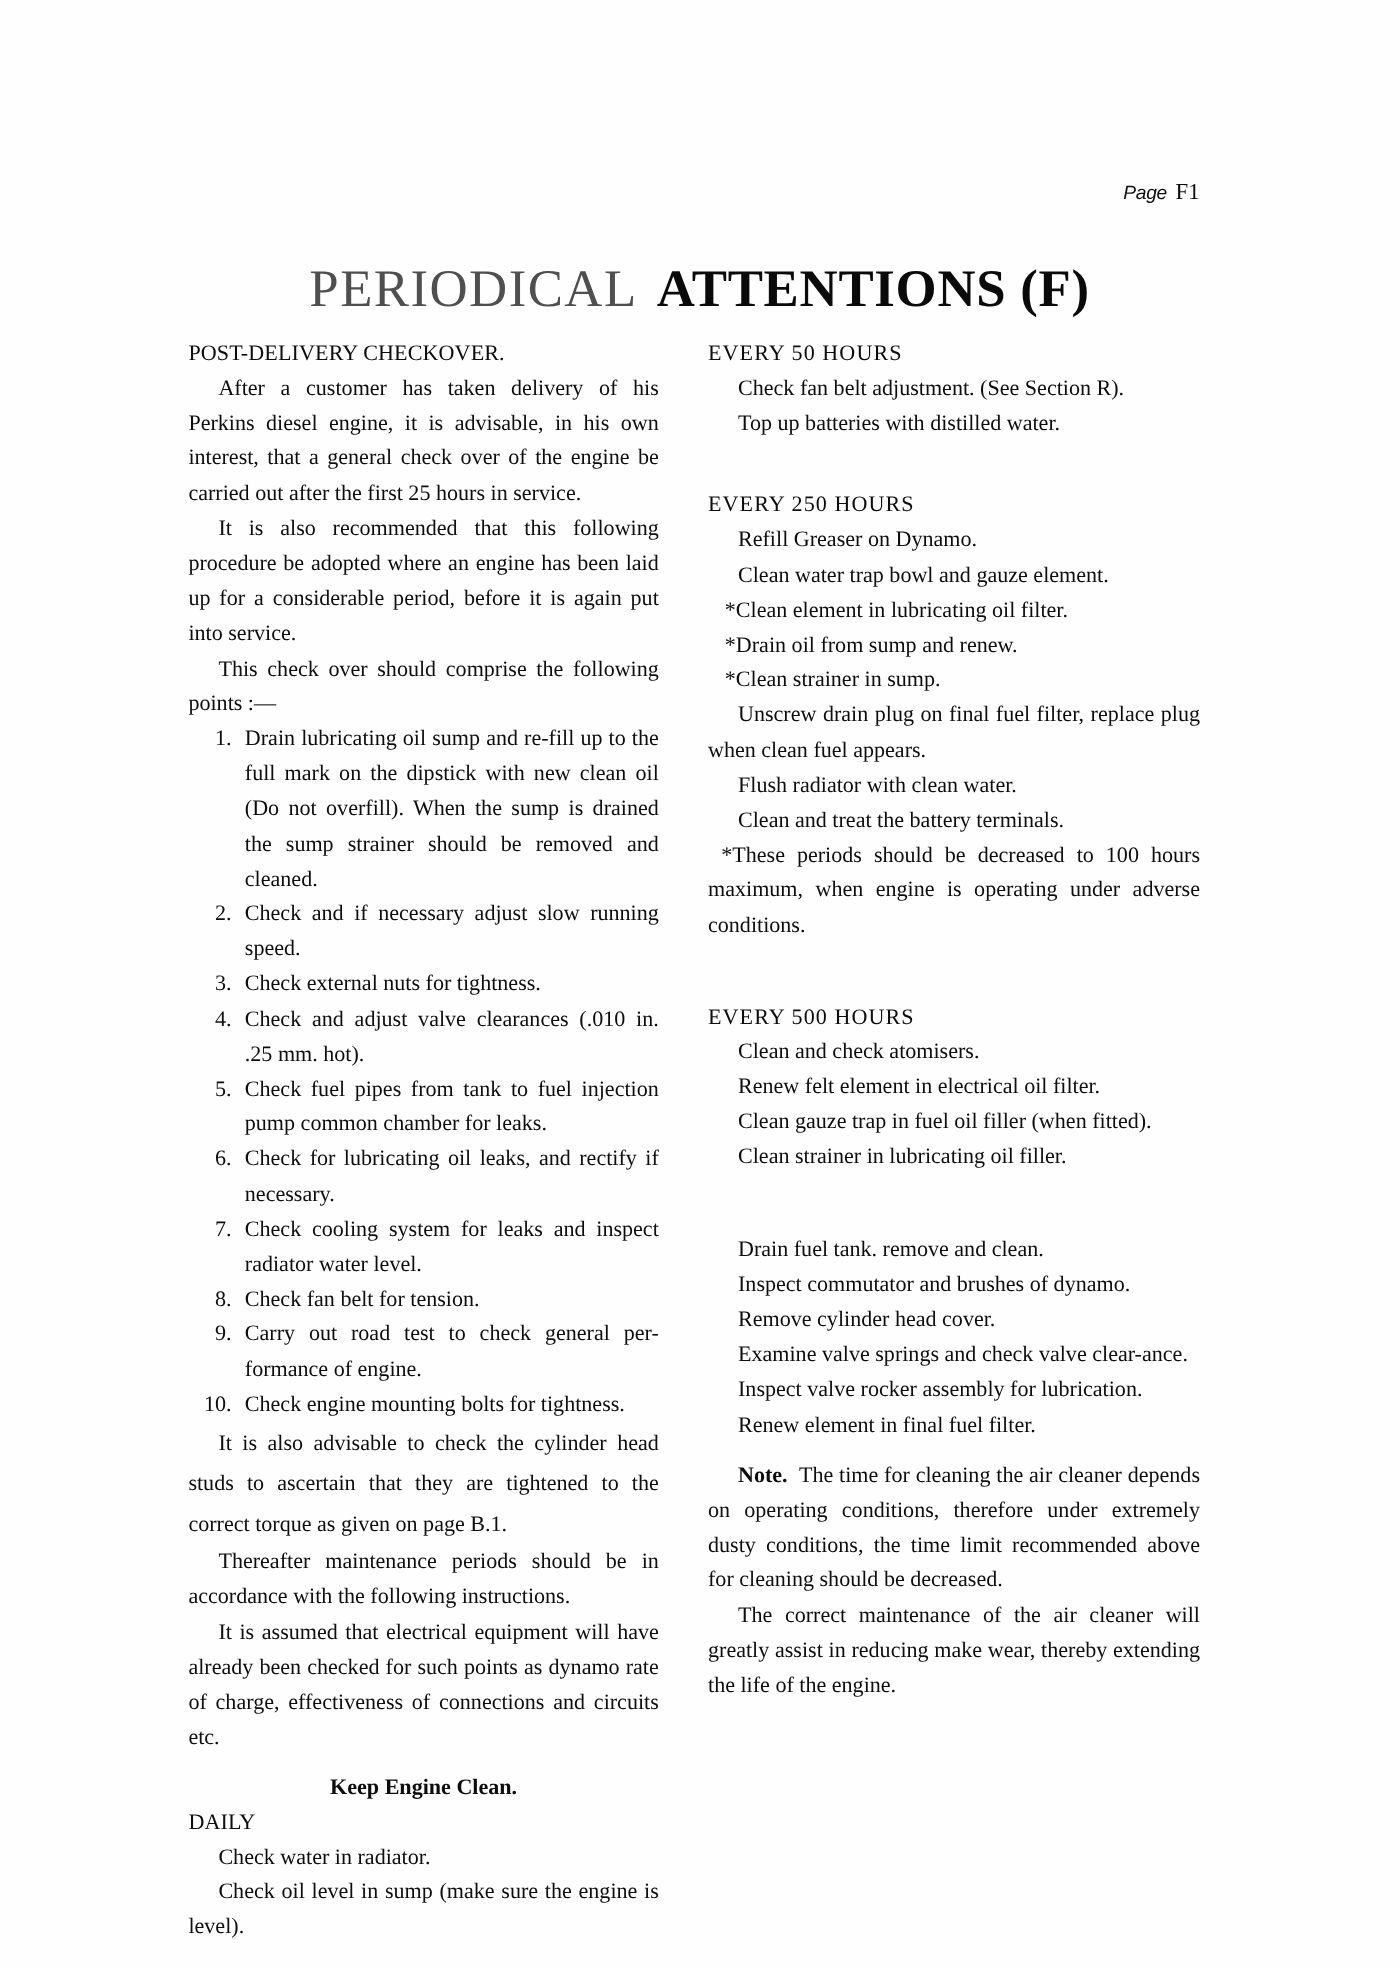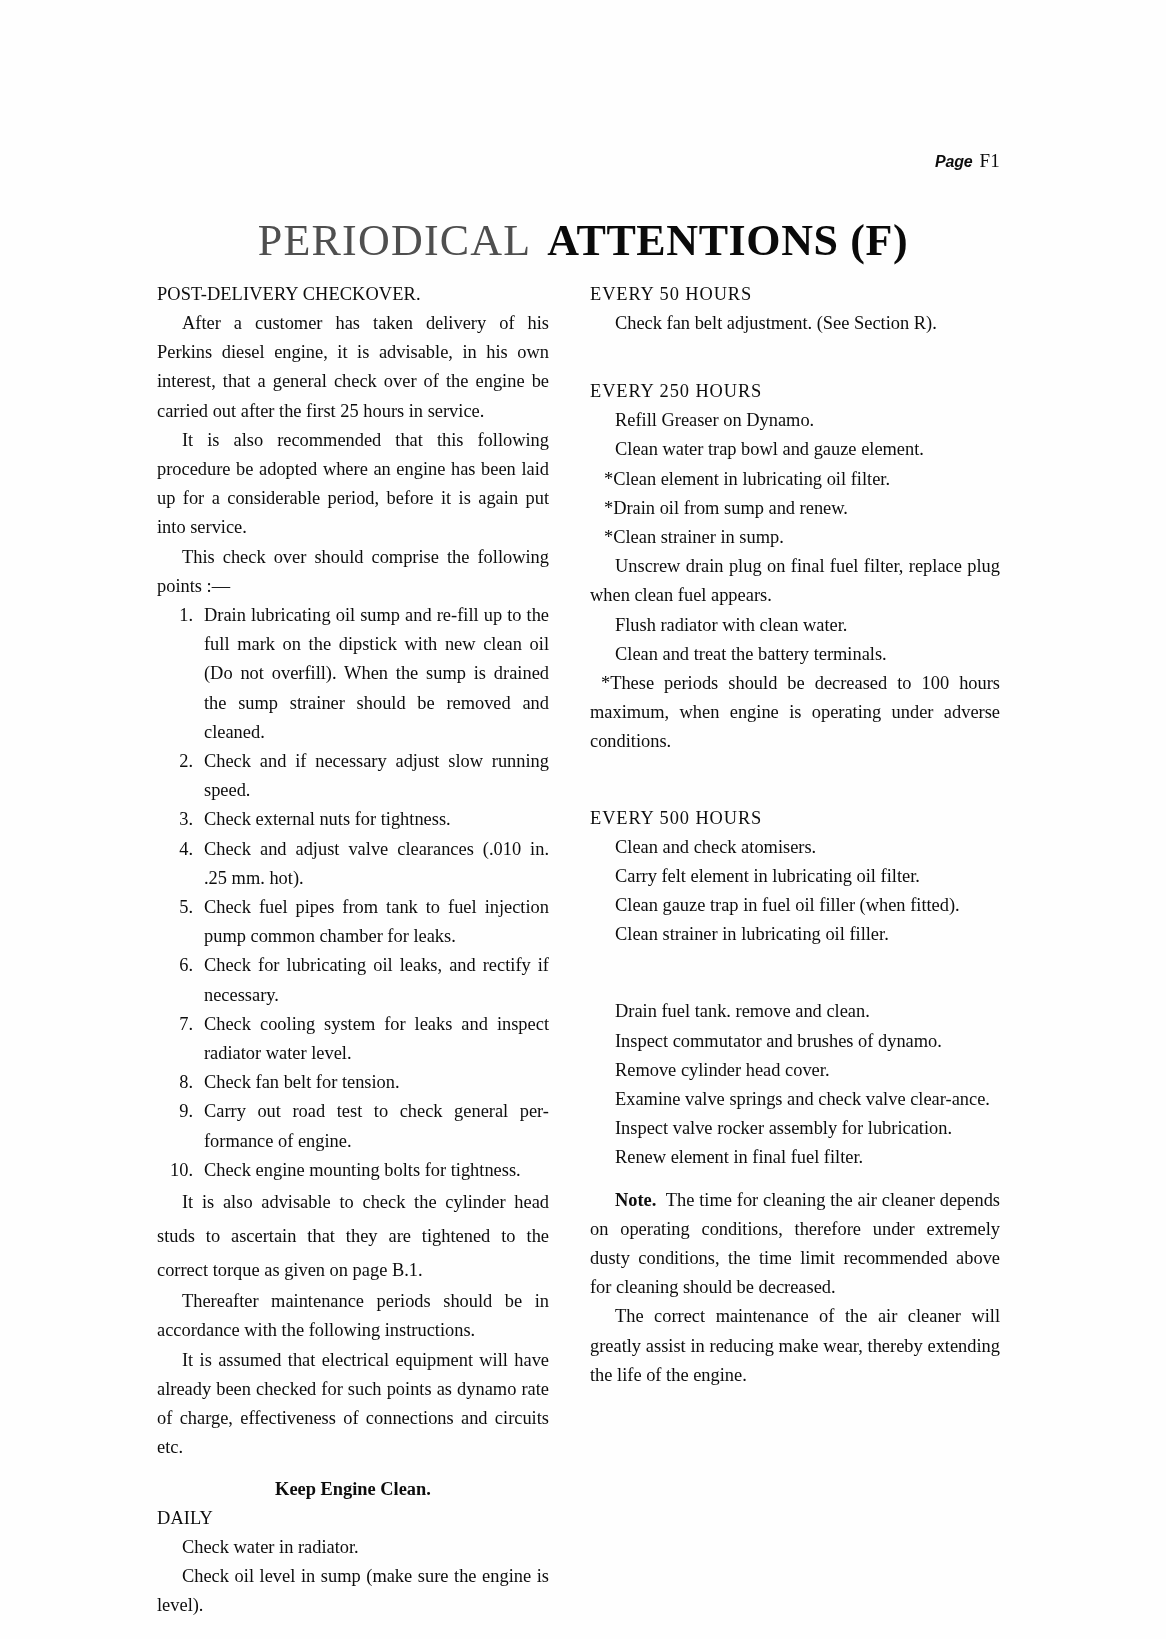--- a/index.html
+++ b/index.html
@@ -25,21 +25,21 @@
     position: absolute;
     top: 150px;
     right: 166px;
     font-size: 17px;
     letter-spacing: 0.2px;
     white-space: nowrap;
   }
   .running-head .rh-word {
     font-family: "Liberation Sans", "DejaVu Sans", sans-serif;
     font-style: italic;
-    font-weight: bold;
+    font-weight: normal;
     font-size: 16px;
     letter-spacing: -0.2px;
   }
   .running-head .rh-num {
     font-family: "Liberation Serif", "DejaVu Serif", serif;
     font-weight: normal;
     font-size: 19px;
     margin-left: 7px;
   }
 
@@ -218,20 +218,21 @@
       <li>Check water in radiator.</li>
       <li>Check oil level in sump (make sure the engine is level).</li>
     </ul>
   </div>
 
   <div class="col col-right">
 
     <h2 class="sec-head spaced">EVERY 50 HOURS</h2>
     <ul class="svc-list">
       <li>Check fan belt adjustment. (See Section R).</li>
+      <li>Top up batteries with distilled water.</li>
     </ul>
 
     <div class="gap-lg"></div>
 
     <h2 class="sec-head spaced">EVERY 250 HOURS</h2>
     <ul class="svc-list">
       <li>Refill Greaser on Dynamo.</li>
       <li>Clean water trap bowl and gauze element.</li>
       <li class="star">*Clean element in lubricating oil filter.</li>
       <li class="star">*Drain oil from sump and renew.</li>
@@ -240,21 +241,21 @@
       <li>Flush radiator with clean water.</li>
       <li>Clean and treat the battery terminals.</li>
     </ul>
     <p class="para" style="text-indent:11px;">*These periods should be decreased to 100 hours maximum, when engine is operating under adverse conditions.</p>
 
     <div class="gap-xl"></div>
 
     <h2 class="sec-head spaced">EVERY 500 HOURS</h2>
     <ul class="svc-list">
       <li>Clean and check atomisers.</li>
-      <li>Carry felt element in lubricating oil filter.</li>
+      <li>Renew felt element in electrical oil filter.</li>
       <li>Clean gauze trap in fuel oil filler (when fitted).</li>
       <li>Clean strainer in lubricating oil filler.</li>
     </ul>
 
     <div class="gap-xl"></div>
 
     <ul class="svc-list">
       <li>Drain fuel tank. remove and clean.</li>
       <li>Inspect commutator and brushes of dynamo.</li>
       <li>Remove cylinder head cover.</li>

